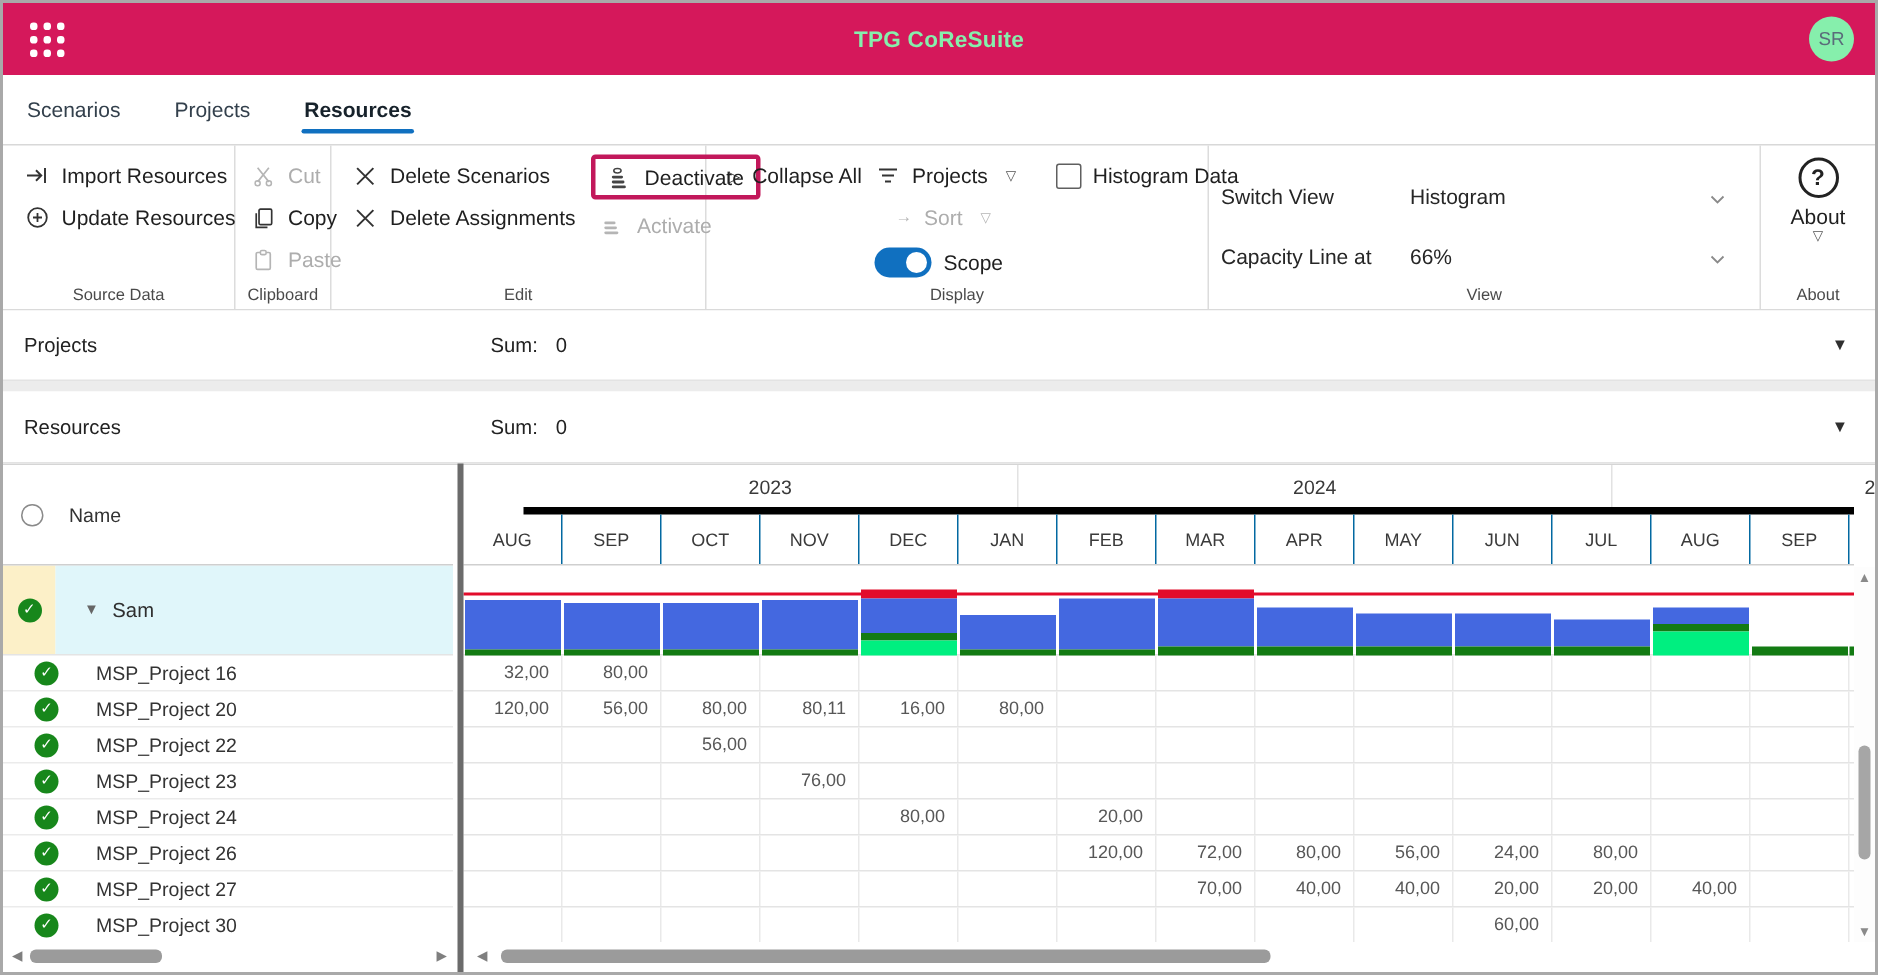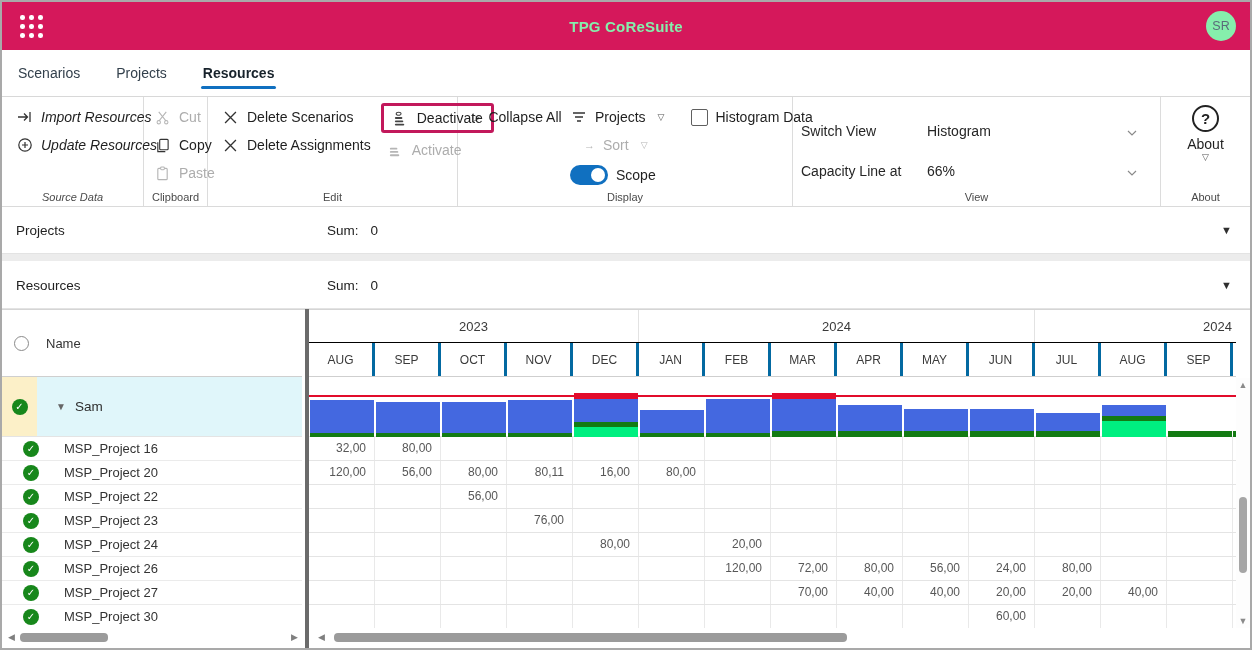--- a/index.html
+++ b/index.html
@@ -59,25 +59,25 @@
   .sam-row { height:60px; display:flex; border-bottom:1px solid #E4E4E4; cursor:pointer; }
   .sam-flag { width:35px; background:#FCF0C8; display:flex; align-items:center; justify-content:center; flex:none; }
   .sam-name { flex:1; background:#E0F6FA; display:flex; align-items:center; font-size:13.5px; color:#2E2E2E; }
   .expander { font-size:10px; color:#666; margin:0 9px 0 19px; cursor:pointer; }
   .check { width:16px; height:16px; border-radius:50%; background:#17871B; color:#fff; font-size:10px; font-weight:bold; display:flex; align-items:center; justify-content:center; flex:none; }
   .lrow { height:24px; display:flex; align-items:center; border-bottom:1px solid #EBEBEB; cursor:pointer; }
   .lrow .check { margin-left:21px; }
   .lrow .rname { margin-left:25px; font-size:13px; color:#333; }
 
   .timeline { position:absolute; left:307px; top:0; width:927px; height:100%; }
-  .years { height:33px; display:flex; border-bottom:1px solid #000000; }
+  .years { height:33px; display:flex; border-bottom:5px solid #000000;margin-left:40px; }
   .year-cell { border-right:1px solid #E2E2E2; display:flex; align-items:center; justify-content:center; font-size:13px; color:#3A3A3A; flex:none; }
   .year-cell.yr-last { justify-content:flex-end; padding-right:4px; border-right:none; }
   .months { height:34px; display:flex; border-bottom:1px solid #CFCFCF; }
-  .month-cell { width:66px; flex:none; border-right:3px solid #0369a1; display:flex; align-items:center; justify-content:center; font-size:12px; color:#3A3A3A; }
+  .month-cell { width:66px; flex:none; border-right:1px solid #0369a1; display:flex; align-items:center; justify-content:center; font-size:12px; color:#3A3A3A; }
   .month-cell.partial { width:3px; border-right:none; }
 
   .hist-row { position:relative; height:60px; border-bottom:1px solid #E4E4E4; }
   .cap-line { position:absolute; left:0; right:0; top:18px; height:2px; background:#E20C2B; z-index:1; }
   .hbar { position:absolute; top:0; height:60px; z-index:2; }
   .hseg { position:absolute; left:0; right:0; }
   .c-blue  { background:#4468E0; }
   .c-red   { background:#E20C2B; }
   .c-dgreen{ background:#137B13; }
   .c-bgreen{ background:#00EF80; }
@@ -119,21 +119,21 @@
   </div>
 
   <div class="tabbar">
     <div class="tab">Scenarios</div>
     <div class="tab">Projects</div>
     <div class="tab active">Resources</div>
   </div>
 
   <div class="ribbon">
 
-    <div class="rgroup" style="width:142px; padding-left:8px;font-style:italic;">
+    <div class="rgroup" style="width:155px; padding-left:8px;">
       <div class="rbtn">
         <span class="ricon">
           <svg class="iconsvg" width="16" height="16" viewBox="0 0 16 16">
               <path d="M1 8h9M7 4.5L10.5 8 7 11.5" stroke="#333" stroke-width="1.3" fill="none"></path>
               <path d="M13 3v10" stroke="#333" stroke-width="1.3"></path>
             </svg>
         </span>
         <span>Import Resources</span>
       </div>
       <div class="rbtn">

